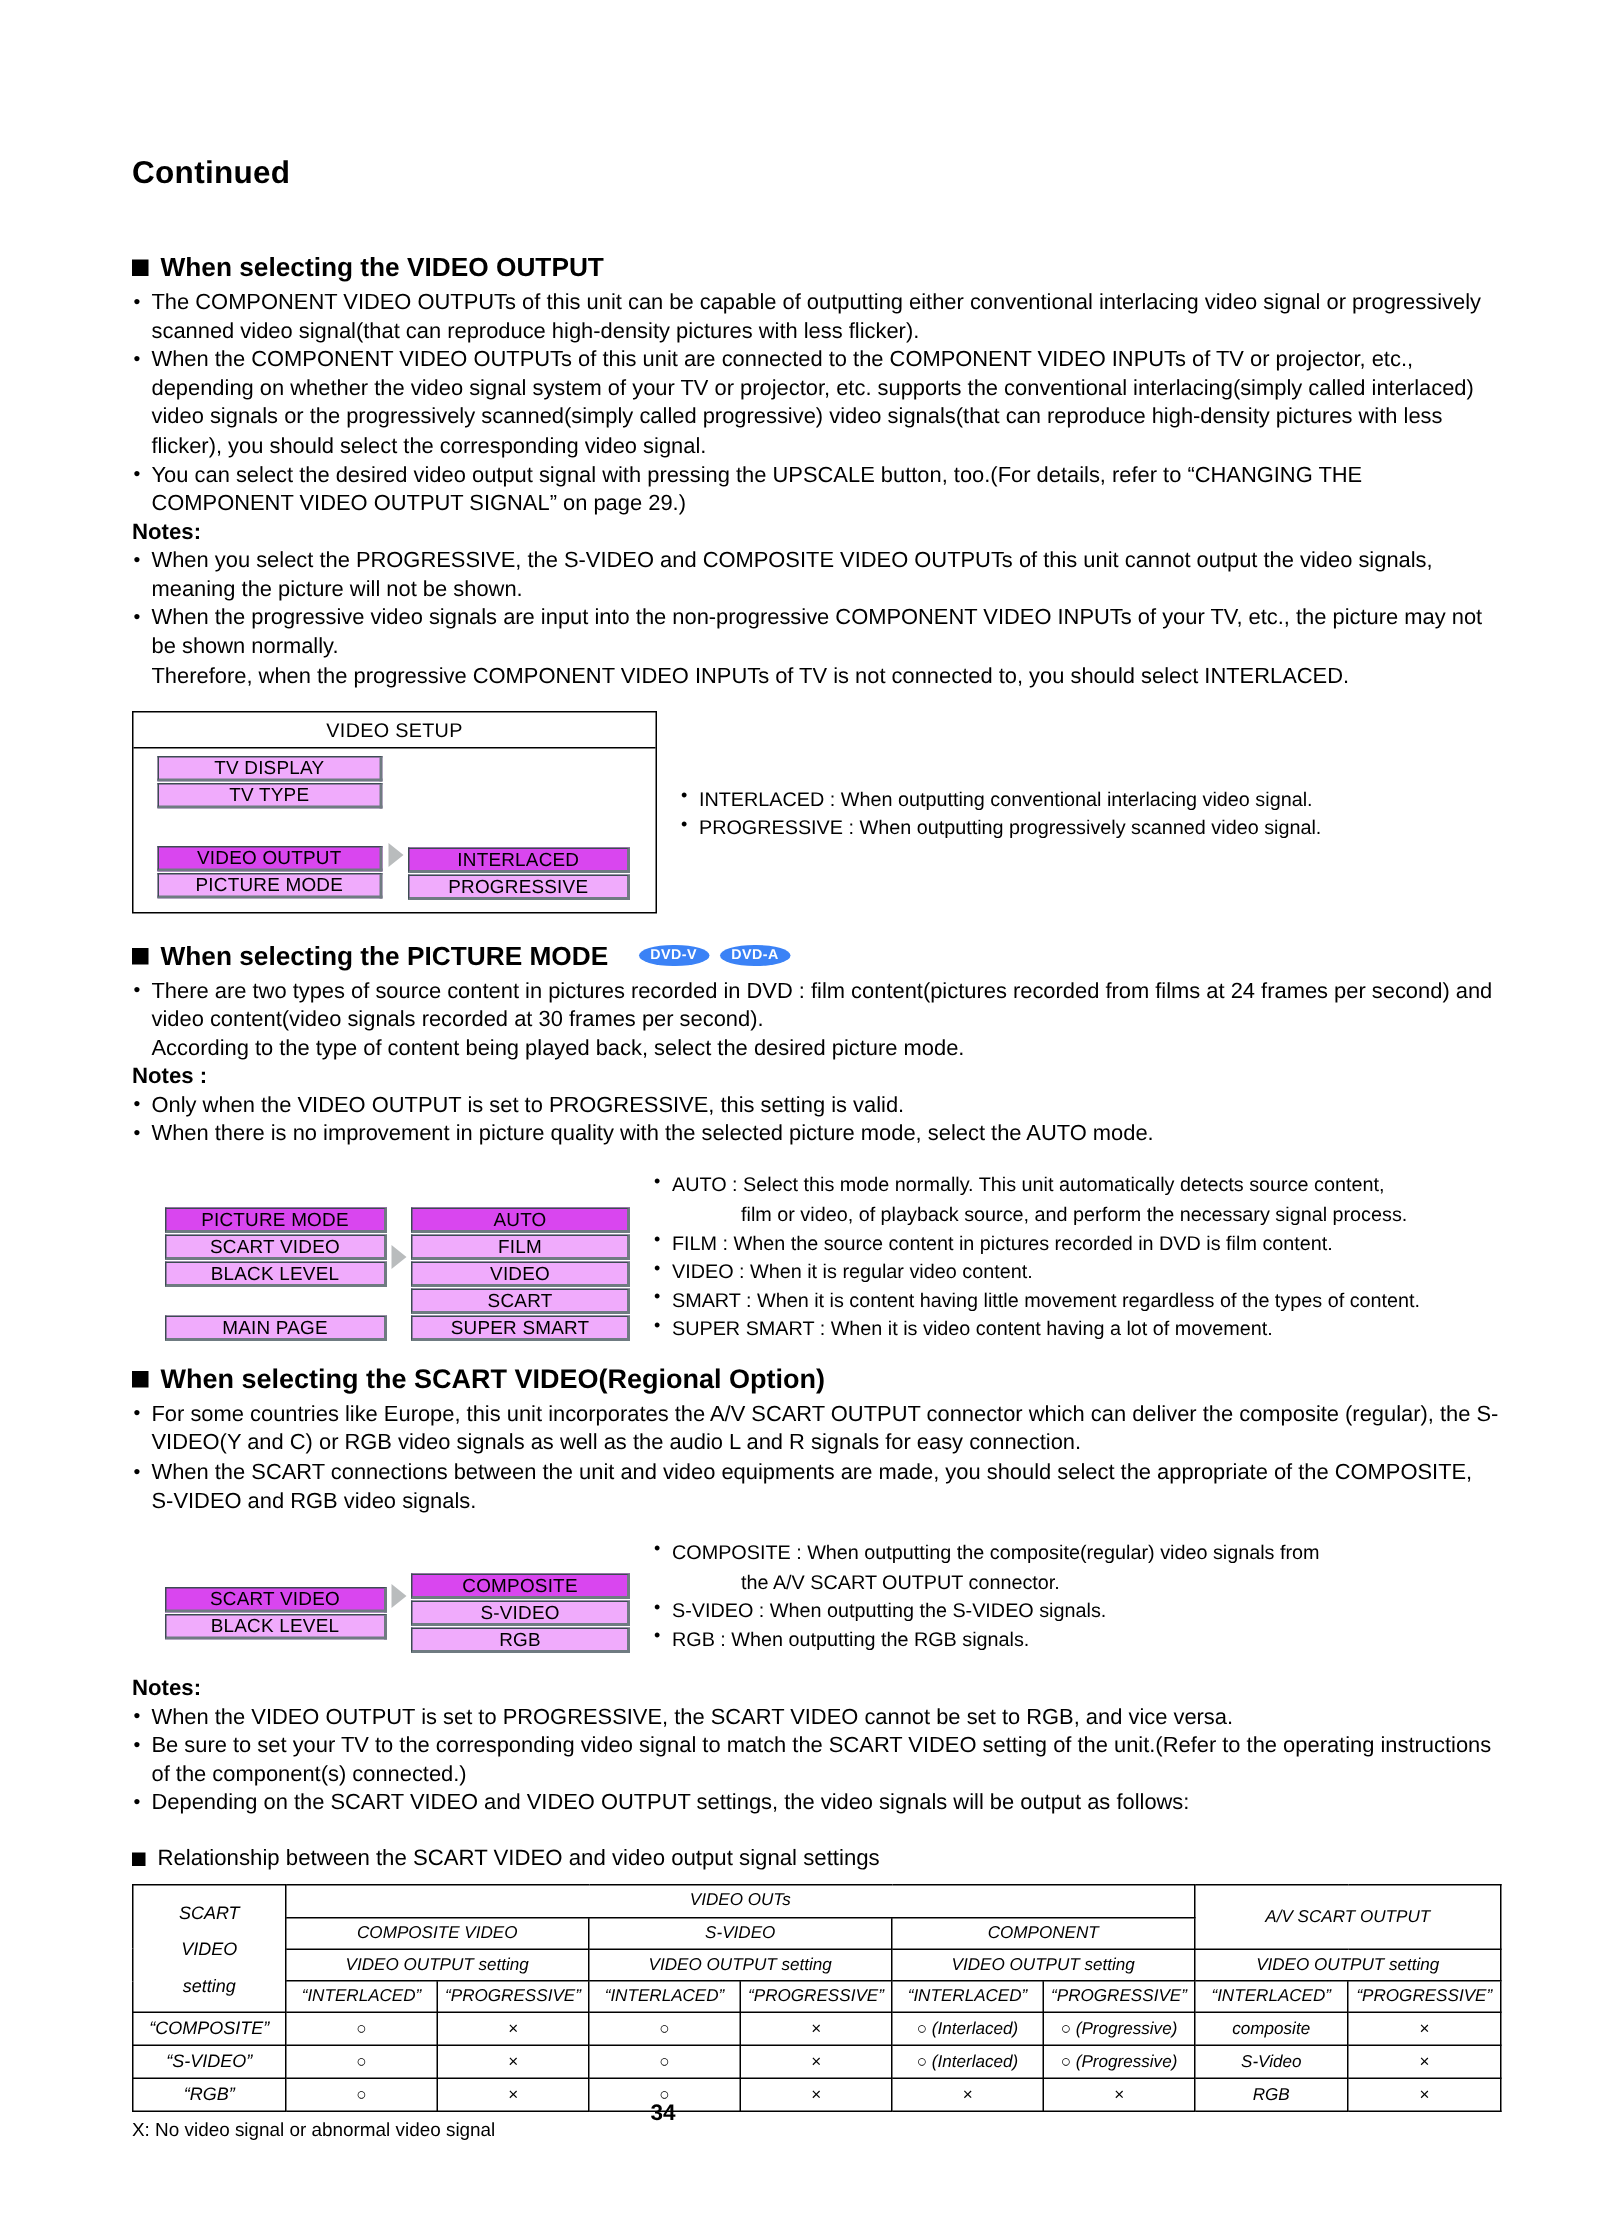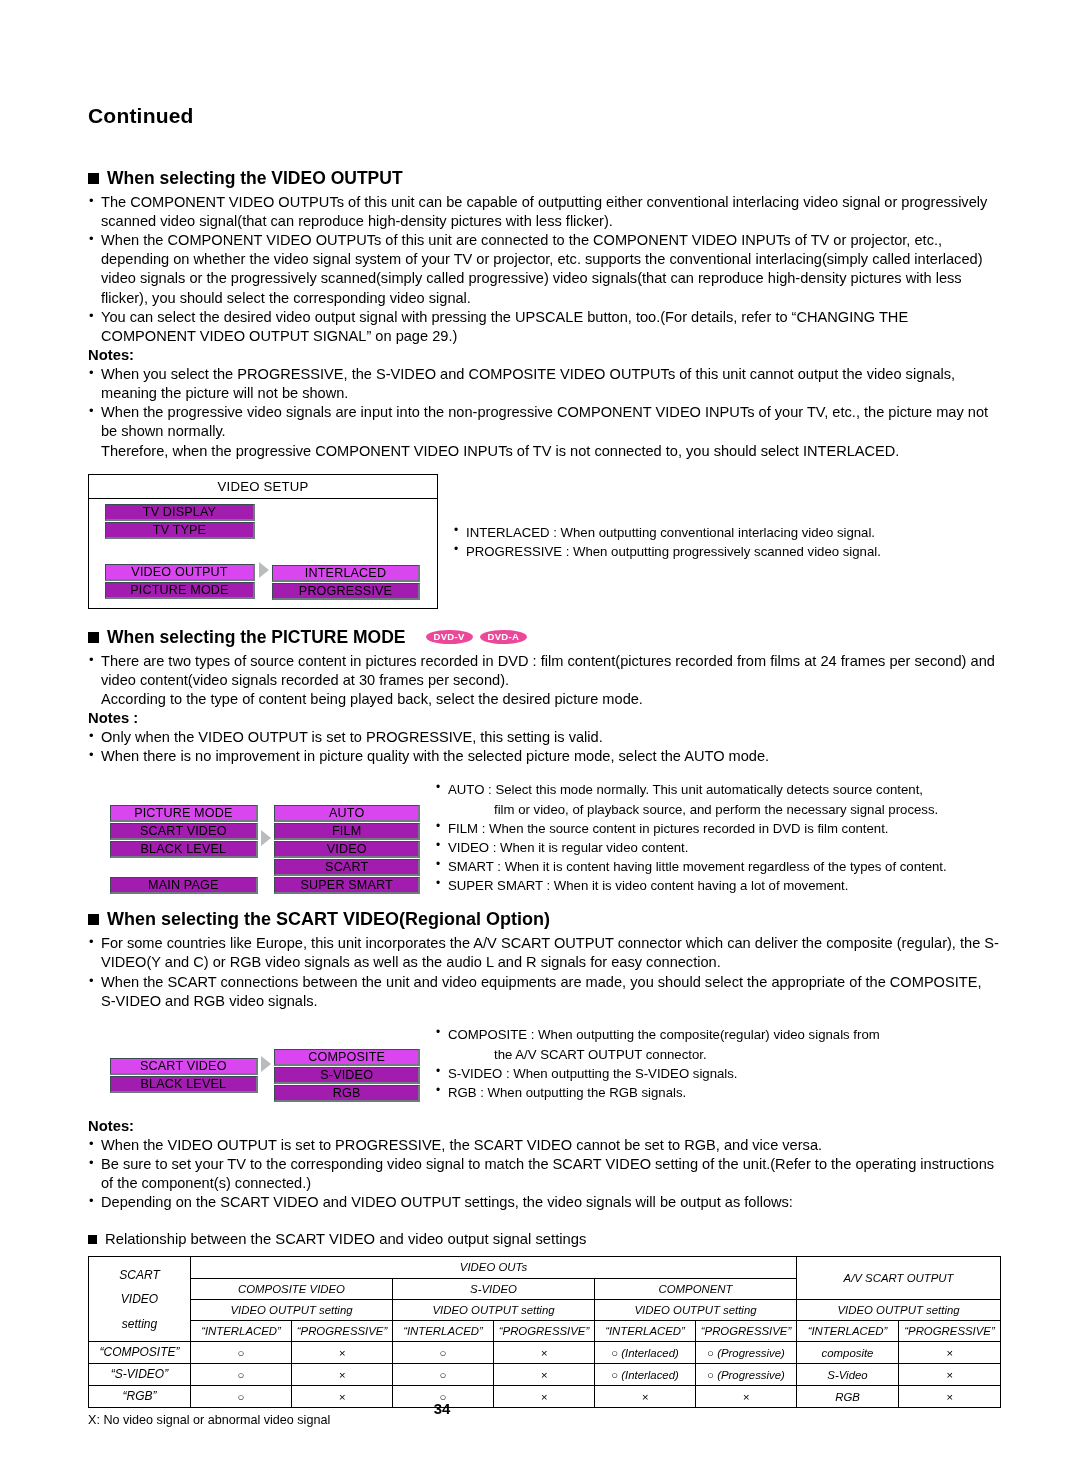--- a/index.html
+++ b/index.html
@@ -49,21 +49,21 @@
     height: 11px;
     background: #000;
     margin-right: 2px;
     flex: 0 0 auto;
   }
   .sec-head .txt { white-space: nowrap; }
 
   .badges { display: inline-flex; gap: 7px; margin-left: 14px; }
   .badge {
     display: inline-block;
-    background: #ec4899;
+    background: #3b82f6;
     color: #fff;
     font-size: 9.5px;
     font-weight: bold;
     padding: 2px 8px 3px 8px;
     border-radius: 50%/50%;
     letter-spacing: 0.3px;
     line-height: 1;
   }
 
   p.bul, p.plain {
@@ -105,21 +105,21 @@
     padding: 4px 0 4px 0;
     border-bottom: 1px solid #000;
     letter-spacing: .2px;
   }
   .menu-body { padding: 5px 0 7px 16px; }
 
   .item {
     border: 1px solid #3c4b52;
     border-right: 2px solid #6f7b81;
     border-bottom: 2px solid #6f7b81;
-    background: #a21caf;
+    background: #f0abfc;
     font-size: 12.6px;
     text-align: center;
     box-sizing: border-box;
     height: 17px;
     line-height: 14px;
     margin-bottom: 1px;
     letter-spacing: .15px;
   }
   .item.sel { background: #d946ef; margin-top: 25px; }
   .item.blank { border: none; background: transparent; }

